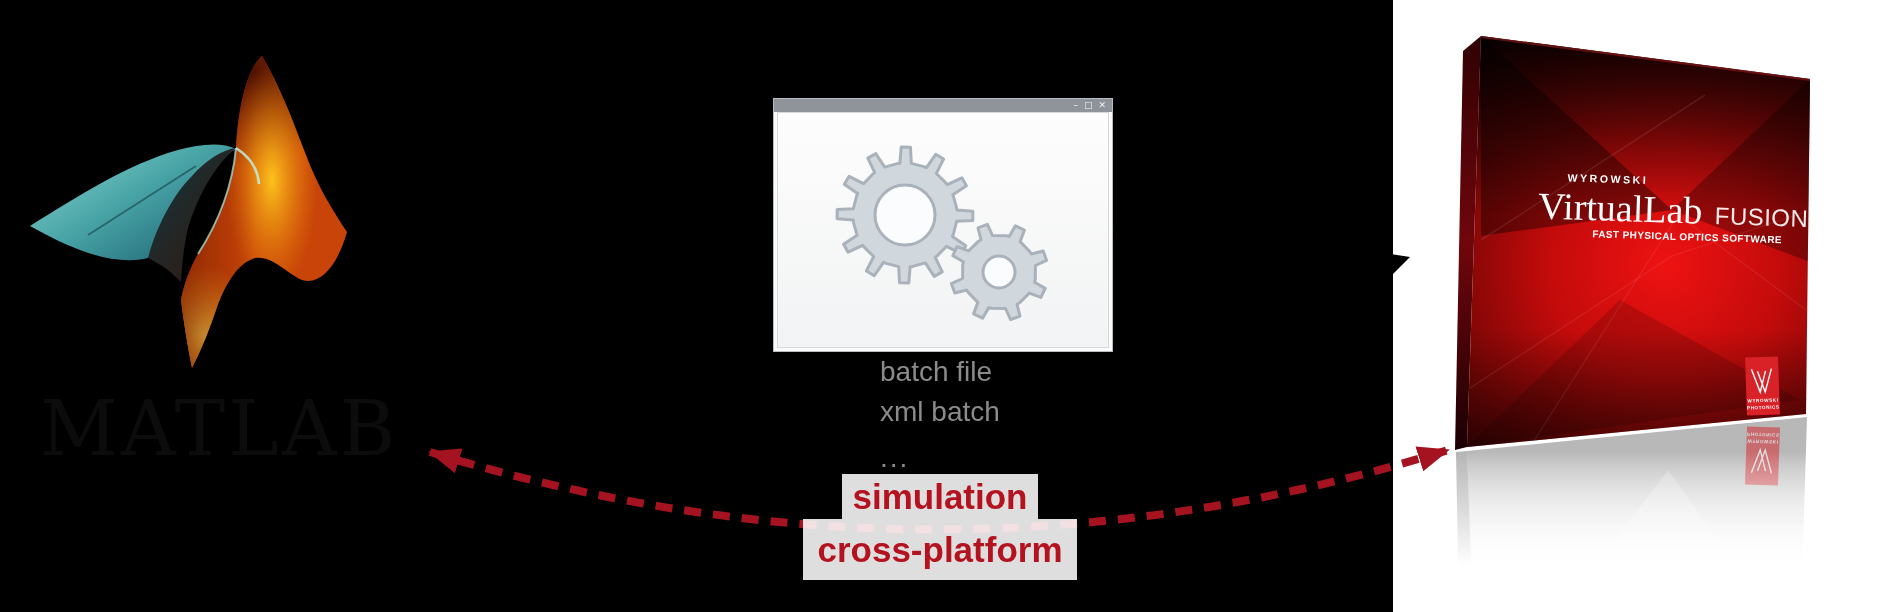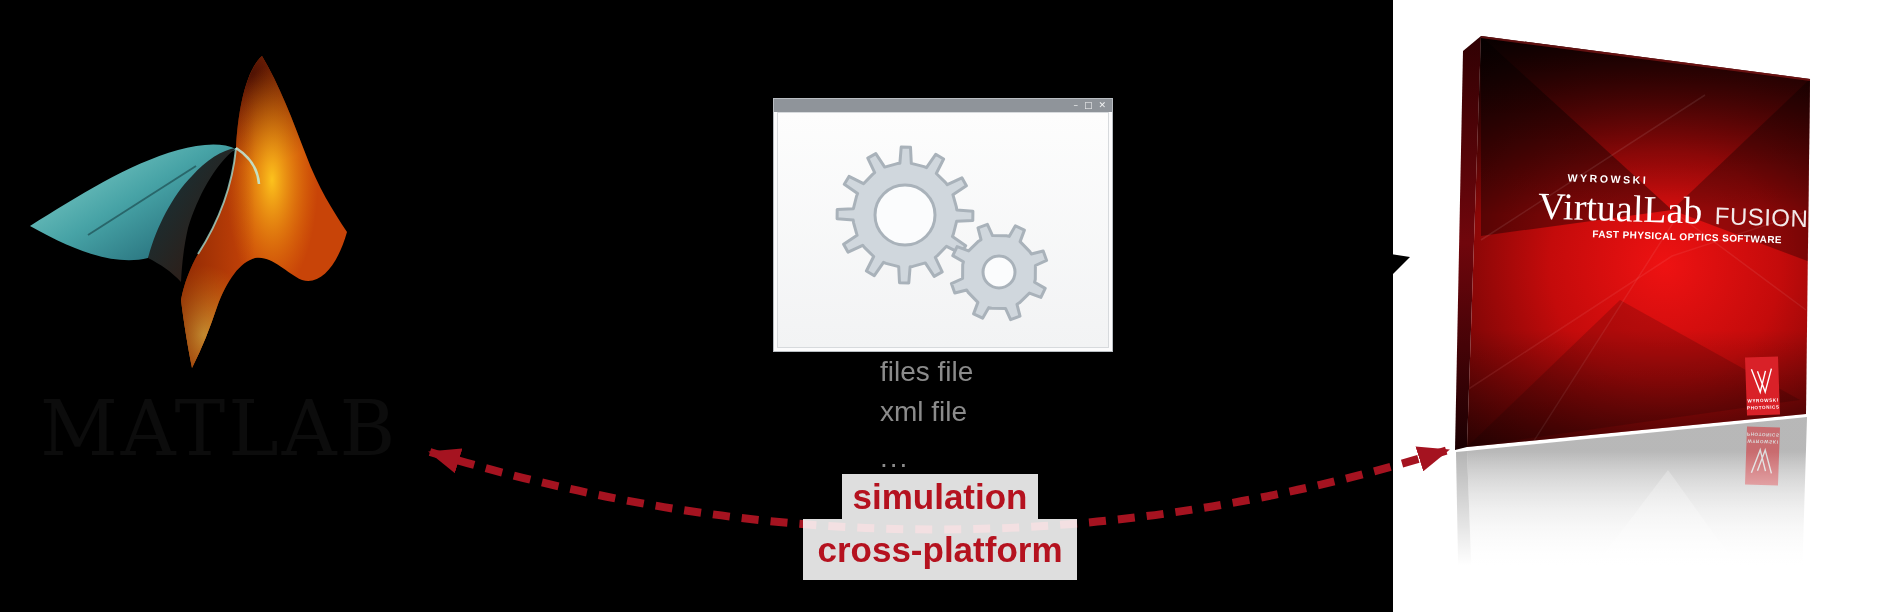--- a/index.html
+++ b/index.html
@@ -194,21 +194,21 @@
       <tspan font-family="Liberation Serif, serif" font-size="38">VirtualLab</tspan>
       <tspan dx="8" font-family="Liberation Sans, sans-serif" font-size="24" font-weight="300" letter-spacing="0.5" fill="#f2e8e8">FUSION</tspan>
     </text>
     <text x="1688" y="239" font-size="10" letter-spacing="0.4" font-weight="bold" fill="#ffffff" text-anchor="middle" font-family="Liberation Sans, sans-serif">FAST PHYSICAL OPTICS SOFTWARE</text>
   </g>
 </svg>
 
 <div class="matlab-wordmark">MATLAB</div>
 
 <div class="file-list">
-  <div>files file</div>
-  <div>xml file</div>
+  <div>batch file</div>
+  <div>xml batch</div>
   <div class="ellipsis">...</div>
 </div>
 
 <div class="xlabel">
   <span class="line"><span class="chip l2">simulation</span></span>
   <span class="line"><span class="chip l1">cross-platform</span></span>
 </div>
 
 </body></html>

